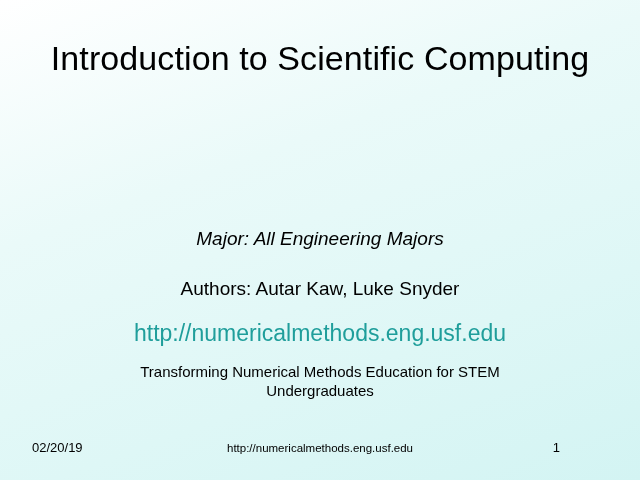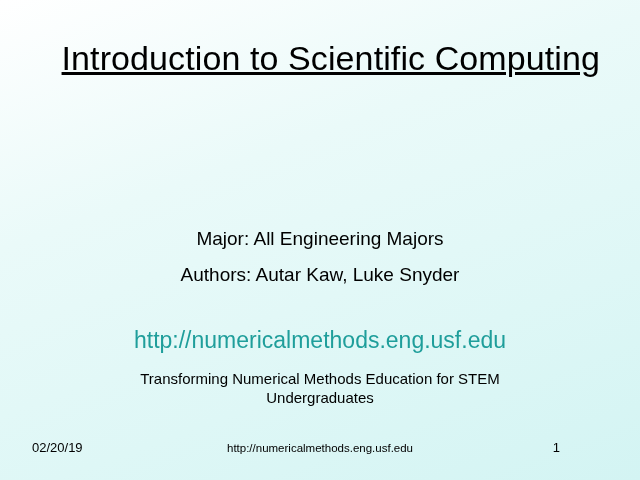--- a/index.html
+++ b/index.html
@@ -19,46 +19,46 @@
     height: 480px;
     box-sizing: border-box;
     background: linear-gradient(160deg, #ffffff 0%, #eafaf9 35%, #def7f6 70%, #d3f4f3 100%);
     overflow: hidden;
   }
   .title-block {
     position: absolute;
     top: 38px;
     left: 40px;
     width: 560px;
-    text-align: right;
-    text-decoration: underline;
+    text-align: center;
   }
   .title-block .title {
     font-size: 34px;
     line-height: 1.22;
     color: #000000;
     font-weight: normal;
     letter-spacing: 0.1px;
   }
   .body-block {
     position: absolute;
     top: 228px;
     left: 36px;
     width: 568px;
     text-align: center;
   }
   .line-major {
     font-size: 19px;
     color: #000000;
-    margin-bottom: 14px;
+    margin-bottom: 28px;
+    font-style: italic;
   }
   .line-authors {
     font-size: 19px;
     color: #000000;
-    margin-bottom: 41px;
+    margin-bottom: 20px;
   }
   .line-url {
     font-size: 23px;
     color: #1f9e9b;
     margin-bottom: 2px;
   }
   .line-tagline {
     font-size: 15px;
     color: #000000;
     line-height: 1.25;

